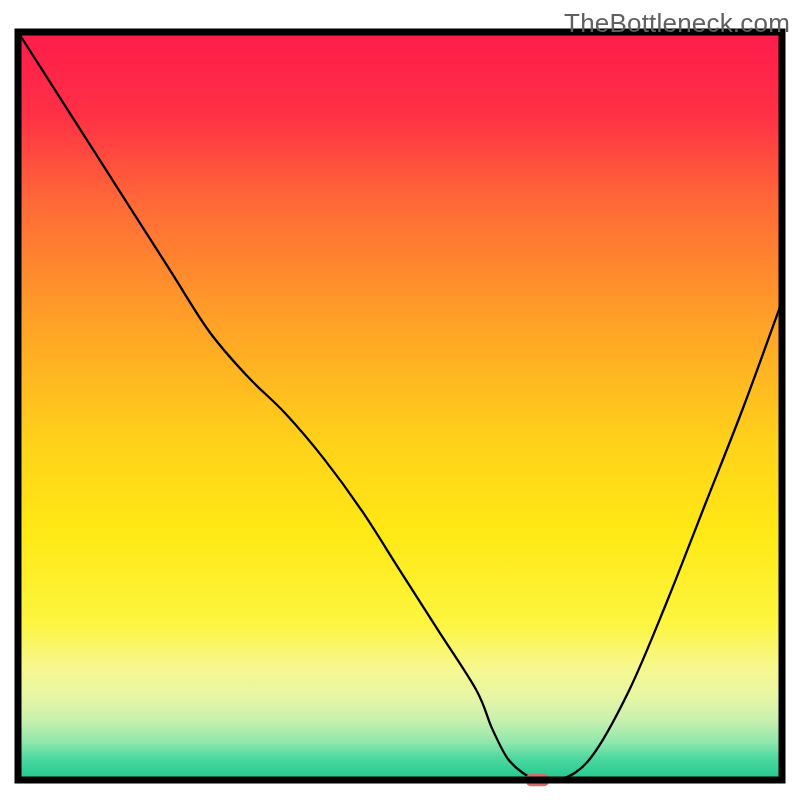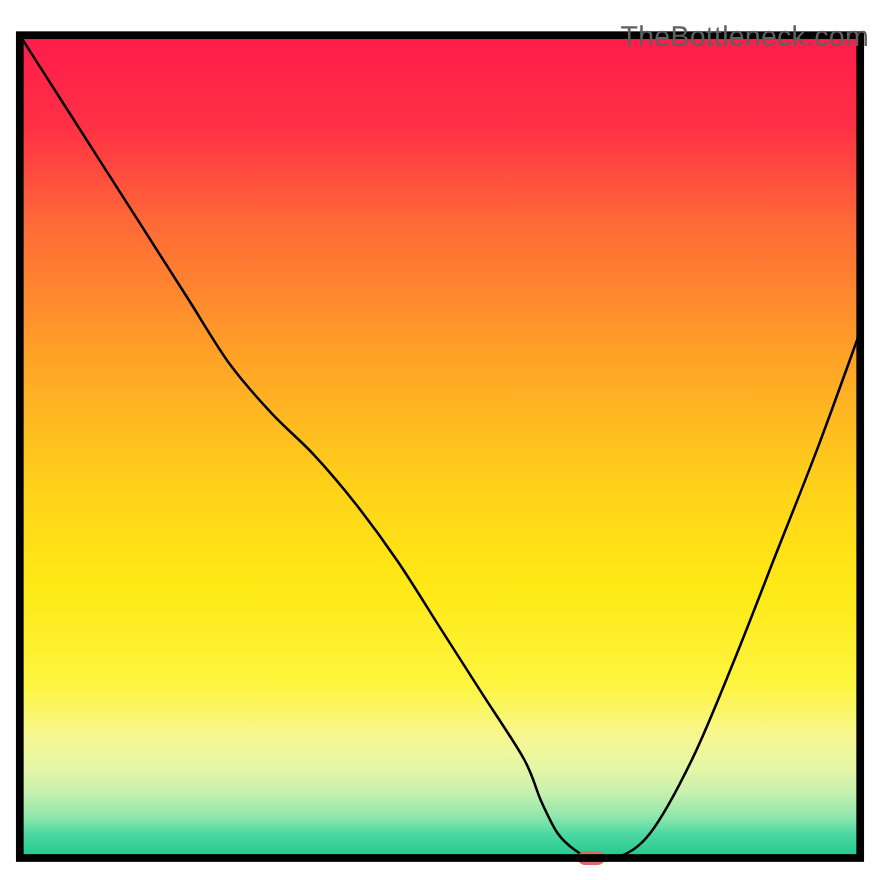--- a/index.html
+++ b/index.html
@@ -10,21 +10,21 @@
     background: #ffffff;
     font-family: Arial, Helvetica, sans-serif;
   }
   .container {
     position: relative;
     width: 800px;
     height: 800px;
   }
   .watermark {
     position: absolute;
-    top: 18px;
+    top: 8px;
     right: 10px;
     font-size: 26px;
     color: #606060;
     letter-spacing: 0.2px;
     z-index: 10;
   }
   svg {
     display: block;
   }
 </style>

